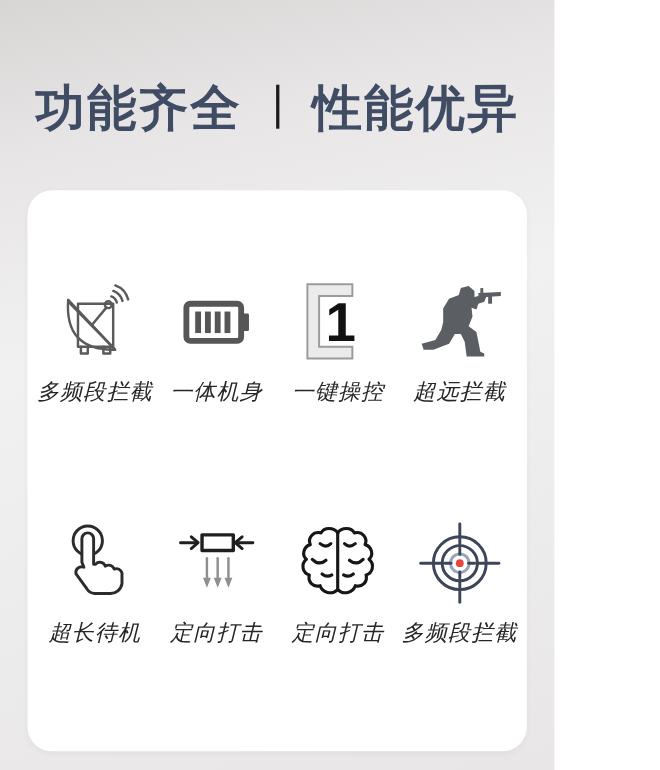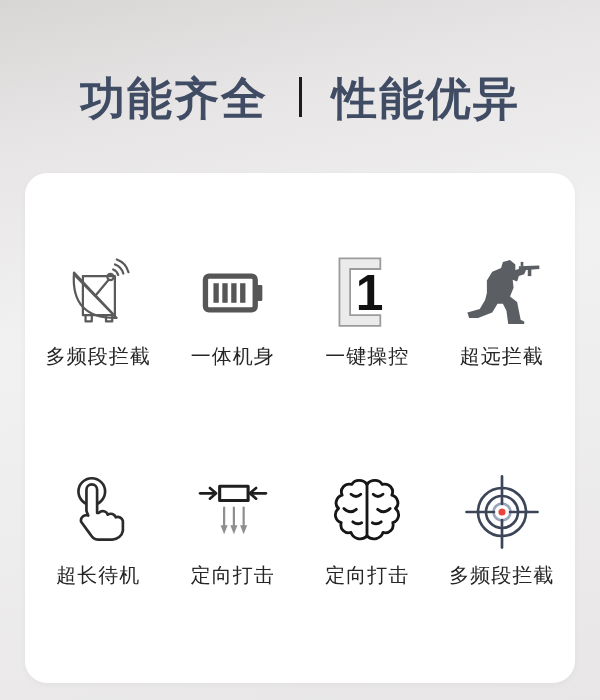--- a/index.html
+++ b/index.html
@@ -1,17 +1,17 @@
 <!DOCTYPE html>
 <html><head>
 <meta charset="utf-8">
 <style>
   html,body{margin:0;padding:0;}
   .page{
-    width:600px;height:700px;overflow:hidden;position:relative;
+    width:504px;height:700px;overflow:hidden;position:relative;
     background:linear-gradient(168deg,#d8d5d5 0%,#e7e5e5 18%,#f2f1f1 42%,#efeeee 60%,#e8e6e6 100%);
     font-family:"Liberation Sans","DejaVu Sans",sans-serif;
   }
   .title-row{
     padding-top:72px;text-align:center;white-space:nowrap;
     font-size:45px;font-weight:700;color:#3f4c64;letter-spacing:2px;line-height:1.05;
   }
   .title-part{display:inline-block;vertical-align:middle;}
   .title-divider{
     display:inline-block;vertical-align:middle;width:3px;height:40px;
@@ -21,21 +21,21 @@
     margin:50px 25px 0 25px;height:510px;background:#ffffff;border-radius:22px;
     box-shadow:0 2px 6px rgba(0,0,0,0.04);padding-top:80px;box-sizing:border-box;
   }
   .feature-row{display:grid;grid-template-columns:repeat(4,1fr);padding:0 6px;}
   .feature-row.second{margin-top:102px;}
   .cell{display:flex;flex-direction:column;align-items:center;}
   .icon-box{width:80px;height:80px;display:flex;align-items:center;justify-content:center;}
   .icon-box svg{width:80px;height:80px;display:block;}
   .label{
     margin-top:10px;font-size:20px;color:#262626;letter-spacing:1px;
-    font-weight:400;white-space:nowrap;
+    font-weight:400;white-space:nowrap;font-style:italic;
   }
 </style>
 </head>
 <body>
 
 <div class="page">
 
   <div class="title-row">
     <span class="title-part">功能齐全</span>
     <span class="title-divider"></span>

